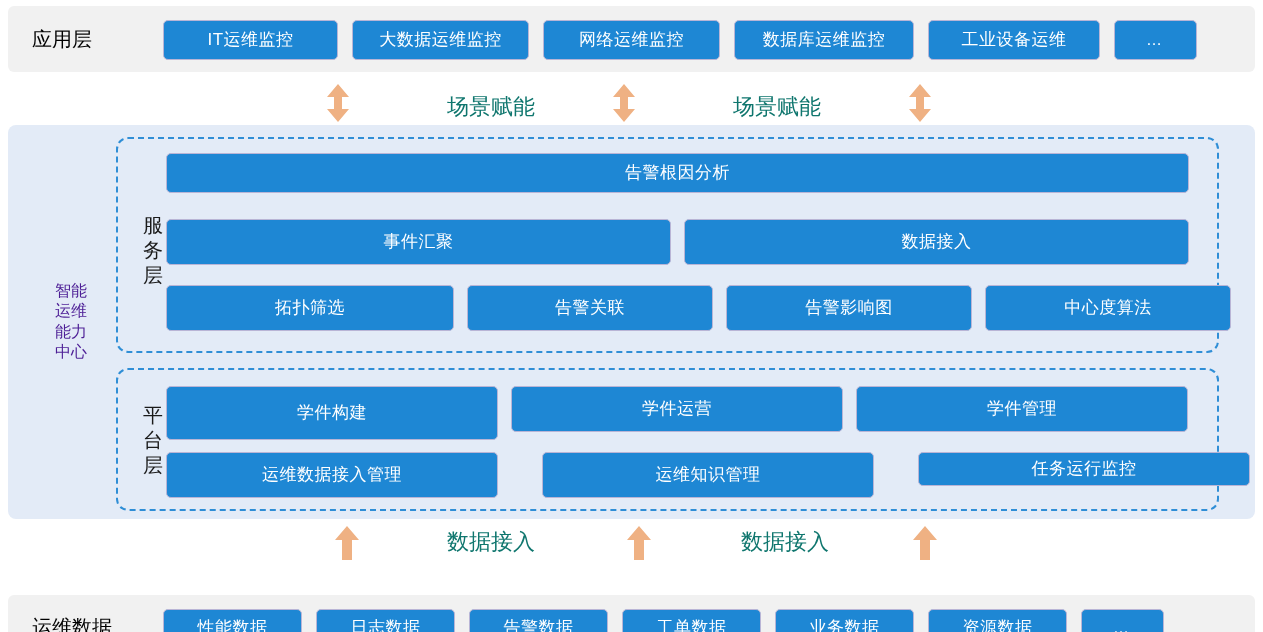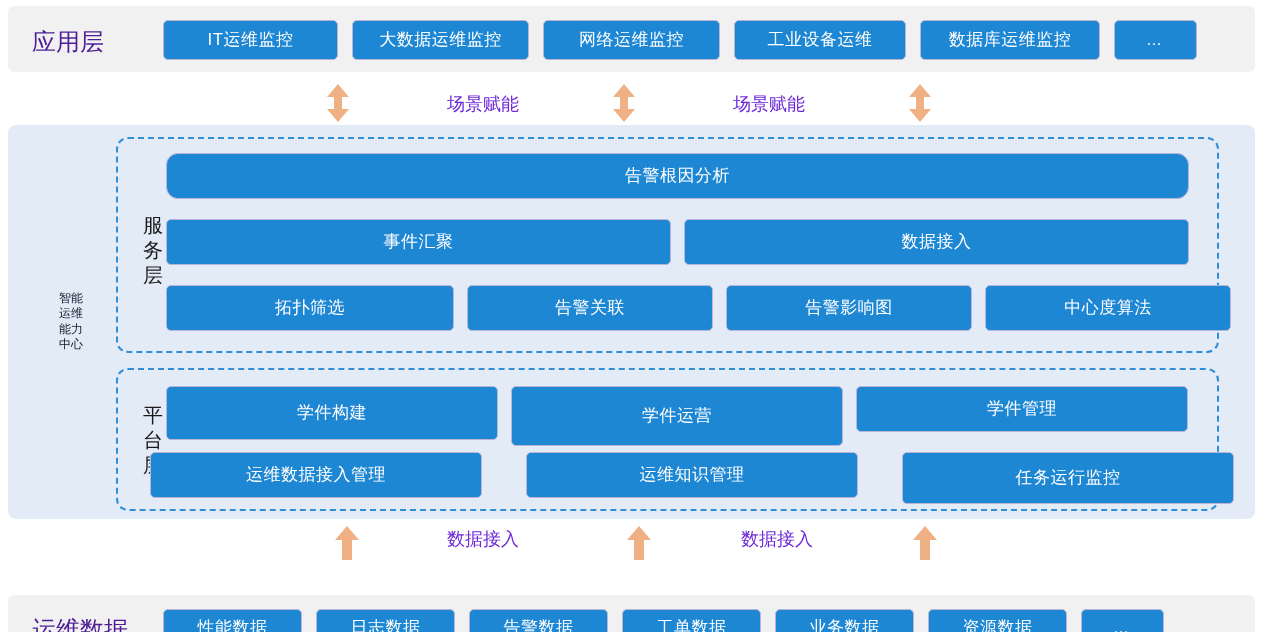--- a/index.html
+++ b/index.html
@@ -30,22 +30,22 @@
 
   
   .band {
     position: absolute;
     left: 8px; right: 8px;
     background: #f1f1f1;
     border-radius: 6px;
   }
   .band-label {
     position: absolute;
-    color: #4c1d95;
-    font-size: 24px;
+    color: #000000;
+    font-size: 20px;
     white-space: nowrap;
   }
   .band-row {
     position: absolute;
     top: 14px;
     display: flex;
     gap: 14px;
   }
 
   
@@ -55,22 +55,22 @@
     top: 125px; height: 394px;
     background: #e3ebf7;
     border-radius: 8px;
   }
   #center-label {
     position: absolute;
     left: 22px; top: 50%;
     transform: translateY(-50%);
     width: 82px;
     text-align: center;
-    color: #0f172a;
-    font-size: 12px;
+    color: #4c1d95;
+    font-size: 16px;
     line-height: 1.28;
   }
   .dashzone {
     position: absolute;
     border: 2px dashed #2f8ed6;
     border-radius: 12px;
   }
   .vlabel {
     position: absolute;
     width: 34px;
@@ -80,39 +80,39 @@
     line-height: 1.25;
   }
   .rowset { position: absolute; display: flex; gap: 13px; }
 
   
   .arrow { position: absolute; }
   .arrow svg { display: block; }
 
   .conn-label {
     position: absolute;
-    color: #6d28d9;
-    font-size: 18px;
+    color: #0f766e;
+    font-size: 22px;
     white-space: nowrap;
   }
 </style>
 </head>
 <body>
 
 <div id="root">
 
   <div class="band" style="top:6px; height:66px;">
     <div class="band-label" style="left:24px; top:20px;">应用层</div>
 
     <div class="band-row" style="left:155px;">
       <div class="bluebox" style="width:175px;height:40px;">IT运维监控</div>
       <div class="bluebox" style="width:177px;height:40px;">大数据运维监控</div>
       <div class="bluebox" style="width:177px;height:40px;">网络运维监控</div>
+      <div class="bluebox" style="width:180px;height:40px;">数据库运维监控</div>
       <div class="bluebox" style="width:172px;height:40px;">工业设备运维</div>
-      <div class="bluebox" style="width:180px;height:40px;">数据库运维监控</div>
       <div class="bluebox dots" style="width:83px;height:40px;">…</div>
     </div>
   </div>
 
   <div class="arrow" style="left:326px; top:84px;">
     <svg width="24" height="38" viewBox="0 0 24 38">
       <polygon points="12,0 23,13 16,13 16,25 23,25 12,38 1,25 8,25 8,13 1,13" fill="#efb183"></polygon>
     </svg>
   </div>
   <div class="conn-label" style="left:447px; top:92px;">场景赋能</div>
@@ -141,21 +141,21 @@
 
     <div class="dashzone" style="left:108px; top:12px; width:1103px; height:216px;">
     </div>
     <div class="vlabel" style="left:128px; top:88px;">
       <div>服</div>
       <div>务</div>
       <div>层</div>
     </div>
 
     <div class="rowset" style="left:158px; top:28px;">
-      <div class="bluebox" style="width:1023px;height:46px;border-radius:12px;">告警根因分析</div>
+      <div class="bluebox" style="width:1023px;height:40px;">告警根因分析</div>
     </div>
 
     <div class="rowset" style="left:158px; top:94px;">
       <div class="bluebox" style="width:505px;height:46px;">事件汇聚</div>
       <div class="bluebox" style="width:505px;height:46px;">数据接入</div>
     </div>
 
     <div class="rowset" style="left:158px; top:160px;">
       <div class="bluebox" style="width:288px;height:46px;">拓扑筛选</div>
       <div class="bluebox" style="width:246px;height:46px;">告警关联</div>
@@ -166,28 +166,28 @@
     <div class="dashzone" style="left:108px; top:243px; width:1103px; height:143px;">
     </div>
     <div class="vlabel" style="left:128px; top:278px;">
       <div>平</div>
       <div>台</div>
       <div>层</div>
     </div>
 
     <div class="rowset" style="left:158px; top:261px;">
       <div class="bluebox" style="width:332px;height:54px;">学件构建</div>
-      <div class="bluebox" style="width:332px;height:60px;">学件运营</div>
+      <div class="bluebox" style="width:332px;height:46px;">学件运营</div>
       <div class="bluebox" style="width:332px;height:46px;">学件管理</div>
     </div>
 
-    <div class="rowset" style="left:142px; top:327px;gap:44px;">
+    <div class="rowset" style="left:158px; top:327px;gap:44px;">
       <div class="bluebox" style="width:332px;height:46px;">运维数据接入管理</div>
       <div class="bluebox" style="width:332px;height:46px;">运维知识管理</div>
-      <div class="bluebox" style="width:332px;height:52px;">任务运行监控</div>
+      <div class="bluebox" style="width:332px;height:34px;">任务运行监控</div>
     </div>
 
   </div>
 
   <div class="arrow" style="left:334px; top:526px;">
     <svg width="26" height="34" viewBox="0 0 26 34">
       <polygon points="13,0 25,14 18,14 18,34 8,34 8,14 1,14" fill="#efb183"></polygon>
     </svg>
   </div>
   <div class="conn-label" style="left:447px; top:527px;">数据接入</div>

